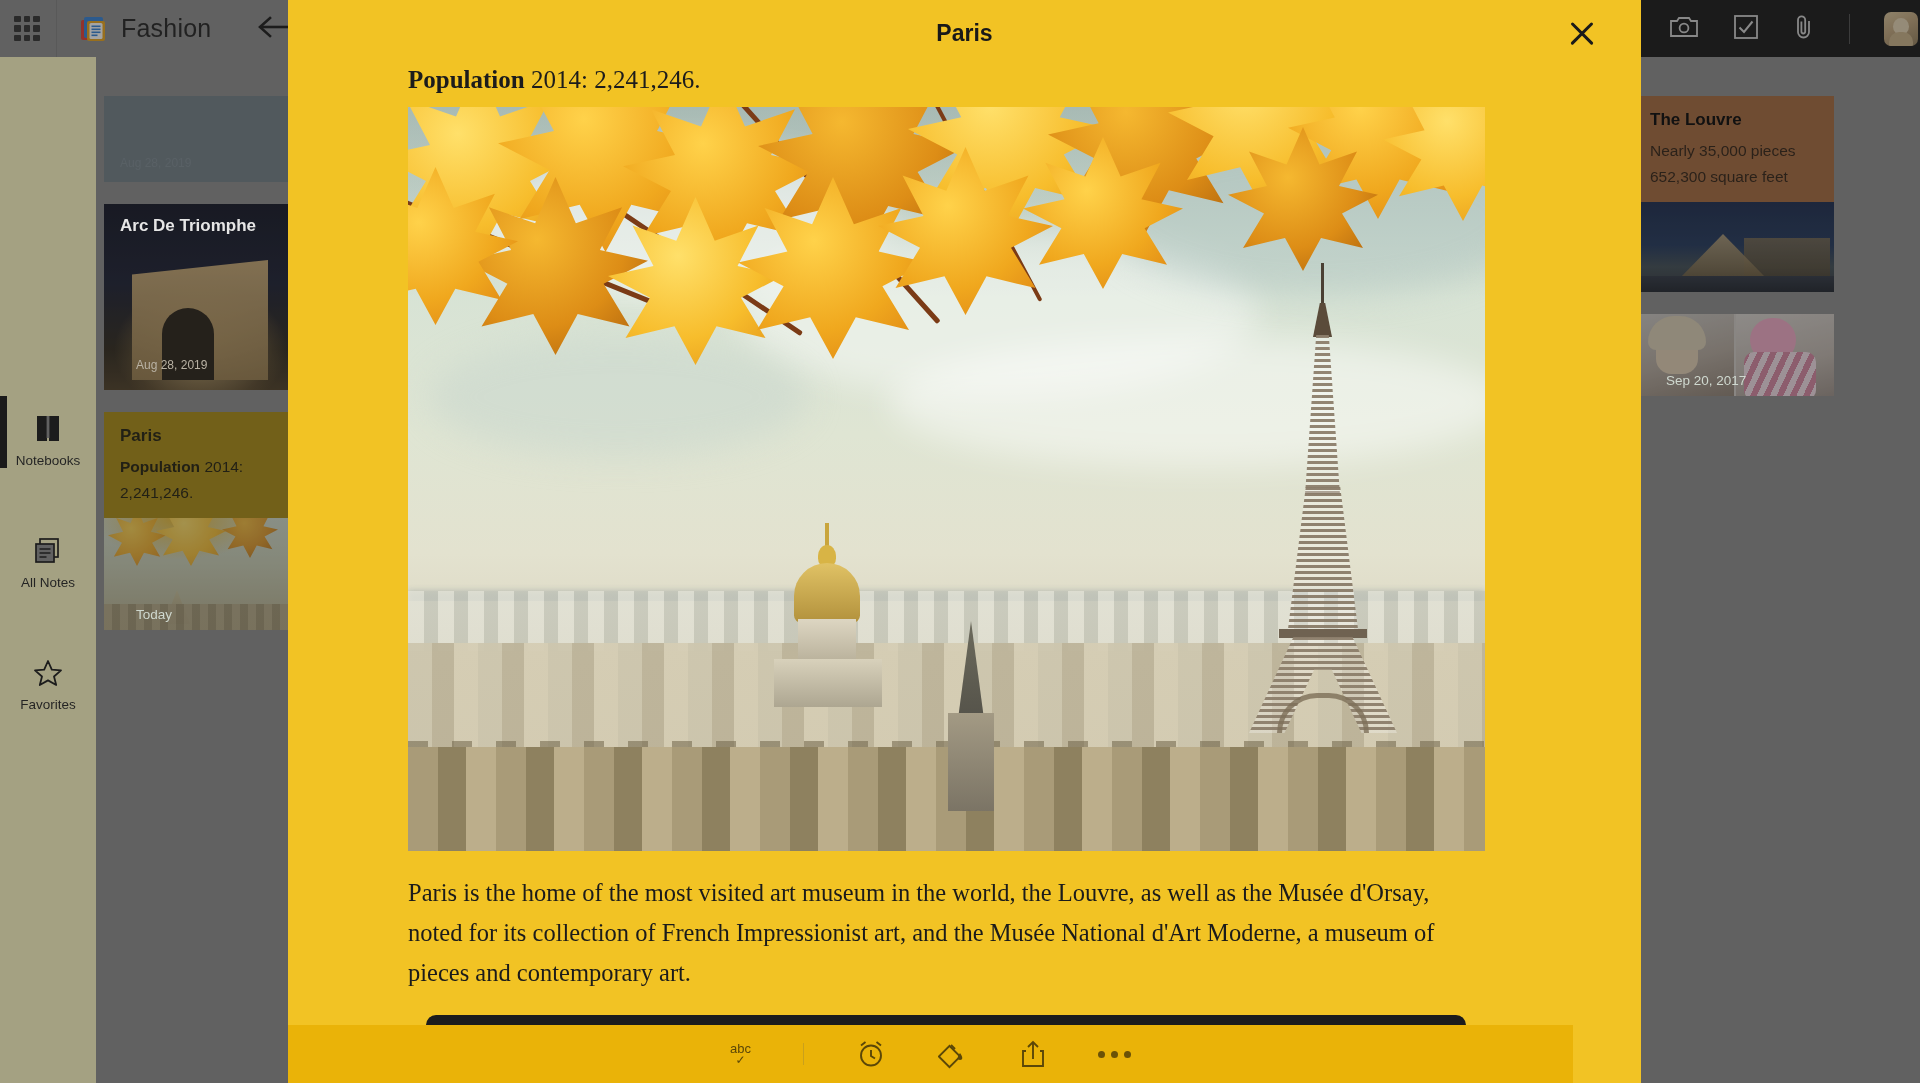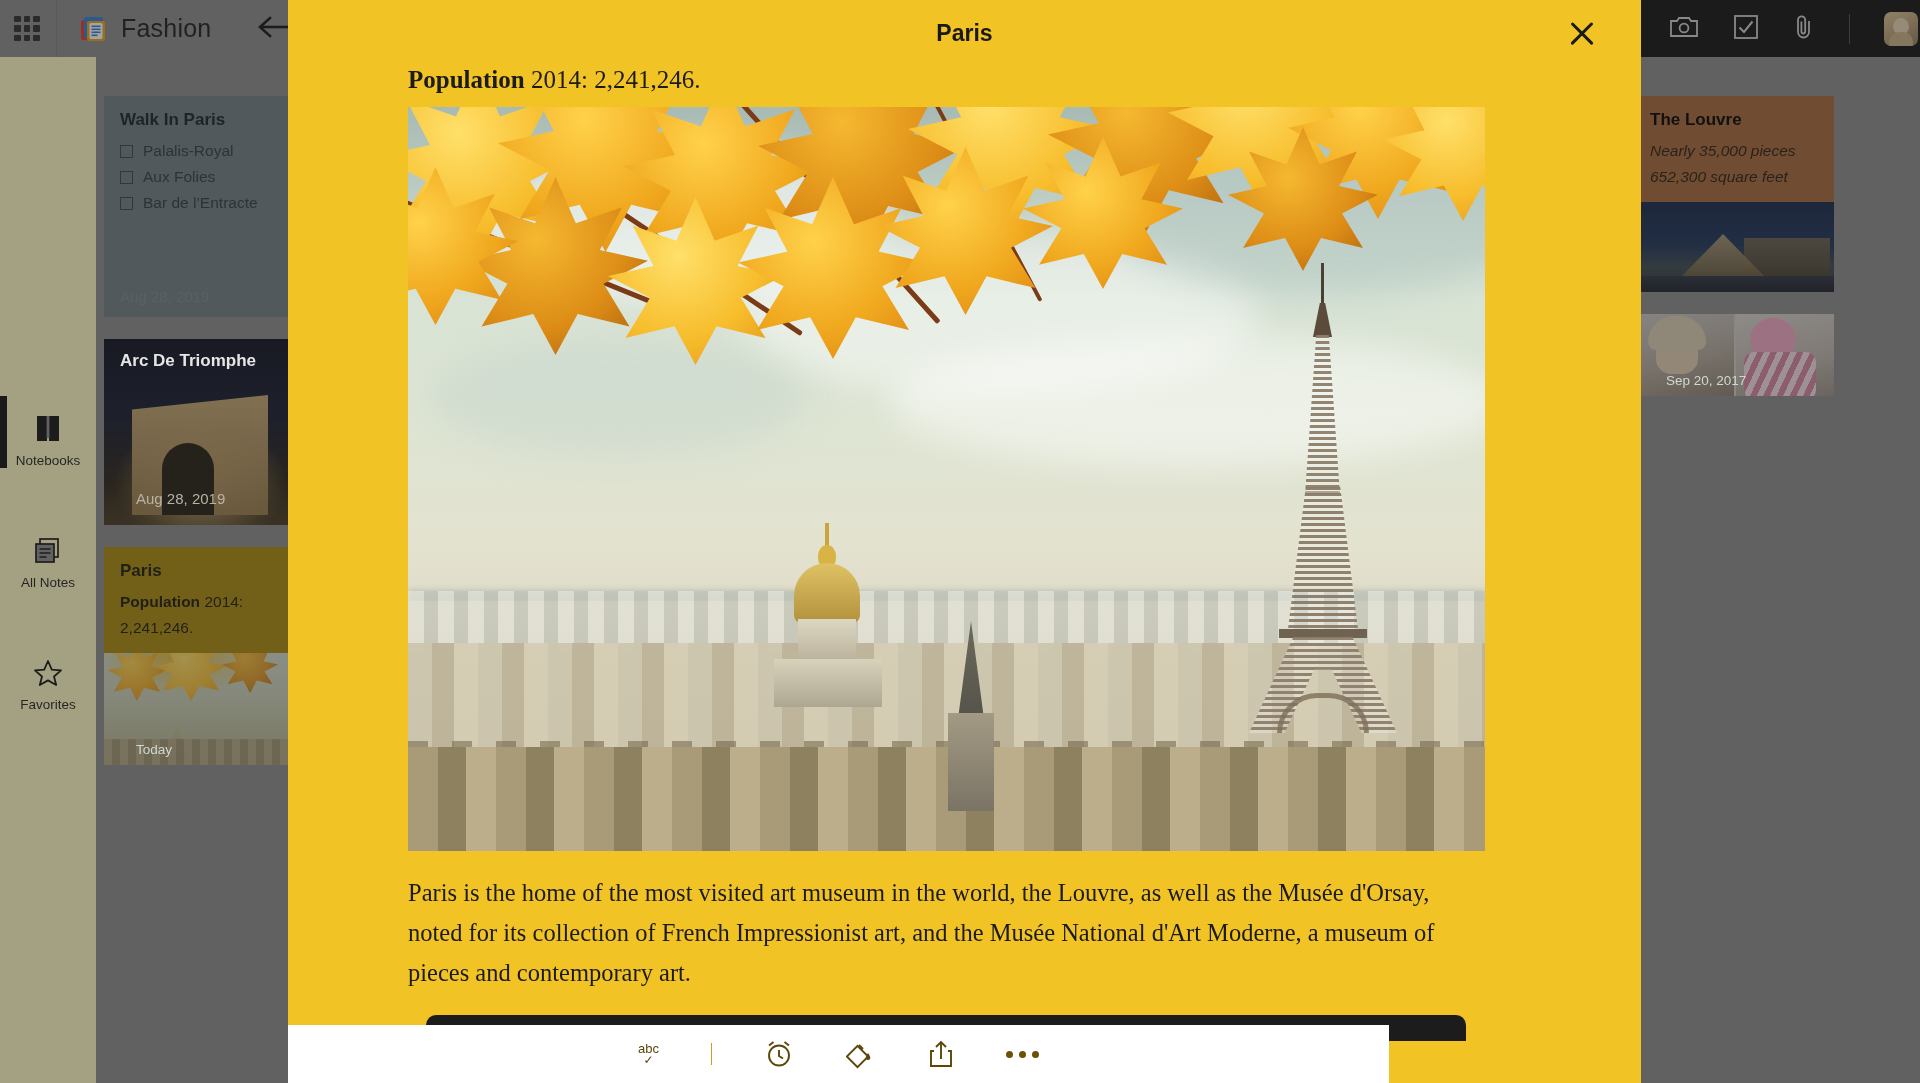--- a/index.html
+++ b/index.html
@@ -54,21 +54,21 @@
 
   
   .col-left { position:absolute; left:104px; top:96px; width:186px; }
   .col-right { position:absolute; left:1634px; top:96px; width:200px; }
   .card { margin-bottom: 22px; position:relative; overflow:hidden; }
   .card-head { padding: 14px 16px 12px 16px; }
   .card-title { font-size: 17px; font-weight: bold; margin-bottom: 8px; }
   .card-sub { font-size: 15.5px; line-height: 26px; }
   .chk-row { display:flex; align-items:center; gap:10px; font-size:15.5px; line-height:26px; color:#303a40;}
   .chk { width:13px;height:13px;border:1.6px solid #3a4349; flex:none; }
-  .card-date { font-size:15px; color:#7c8a92; padding: 0 16px 12px; }
+  .card-date { font-size:12px; color:#7c8a92; padding: 0 16px 12px; }
 
   .card-walk { background:#6f7c84; }
   .card-walk .card-title { color:#17202a; }
   .card-walk .card-date { margin-top: 60px; }
 
   .card-arc { background:#16161f; height:186px; }
   .card-arc .photo-arc {
     position:absolute; inset:0;
     background:
       radial-gradient(ellipse 120px 90px at 52% 78%, rgba(210,180,120,.95), rgba(150,120,70,.2) 60%, transparent 72%),
@@ -88,21 +88,21 @@
   .card-arc .card-date { position:absolute; left:16px; bottom:6px; color:#b9b2a4; z-index:3;}
 
   .card-paris { background:#a8880f; }
   .card-paris .card-title { color:#1d1a08; }
   .card-paris .card-sub { color:#1d1a08; }
   .card-paris .ph { height:112px; position:relative; overflow:hidden; }
   .card-date-ovl { position:absolute; left:32px; bottom:8px; font-size:13.5px; color:#cfd8cf; z-index:4;}
 
   .card-louvre .card-head { background:#a3663a; }
   .card-louvre .card-title { color:#000000; }
-  .card-louvre .card-sub { color:#2b1c0f;font-style:italic; }
+  .card-louvre .card-sub { color:#2b1c0f; }
   .card-louvre .ph { height:90px; position:relative; overflow:hidden;
     background:linear-gradient(180deg,#16264a 0%, #1d3358 48%, #3d4a52 72%, #2d3238 100%); }
   .louvre-pyr{position:absolute;left:46px;bottom:14px;width:86px;height:44px;
     background:linear-gradient(180deg,#b9a278,#6d5c3d);clip-path:polygon(50% 0,100% 100%,0 100%);opacity:.85;}
   .louvre-bld{position:absolute;right:4px;bottom:14px;width:86px;height:40px;
     background:linear-gradient(180deg,#7a6a4e,#4a3f2c);opacity:.8;}
   .louvre-water{position:absolute;left:0;bottom:0;width:100%;height:16px;background:linear-gradient(180deg,#2c3340,#1b2029);}
 
   .card-fashion .card-head { background:#7b1d86; }
   .card-fashion .card-title { color:#d9c7dd; }
@@ -204,23 +204,23 @@
   .leaf.lt{background:radial-gradient(circle at 40% 35%, #ffe06a, #f7bd2c 55%, #e08f16 100%);}
   .stem{position:absolute;background:#7b3b16;transform-origin:left center;border-radius:2px;}
 
   .body-text{
     font-family:"Liberation Serif", serif; font-size:24.5px; line-height:40px;
     color:#1b1b1b; margin-top:22px; width:1070px;
   }
   .dark-block{ margin-top:22px; width:1040px; margin-left:18px; height:26px; background:#1c1c1c; border-radius:10px 10px 0 0; }
 
   .modal-toolbar{
-    position:absolute; left:0; bottom:0; width:1101px; height:58px;
+    position:absolute; left:0; bottom:0; width:1285px; height:58px;
     display:flex; align-items:center; justify-content:center; gap:52px;
-    background:#ffffff;
+    background:#eab308;
   }
   .tool{cursor:pointer;display:flex;align-items:center;justify-content:center;}
   .tool-sep{width:1px;height:22px;background:#c9a01c;}
   .abc{font-size:13px;color:#5b4708;font-family:"Liberation Sans",sans-serif;line-height:12px;text-align:center;}
   .abc small{display:block;font-size:12px;margin-top:-1px;}
   .dots{display:flex;gap:6px;}
   .dots i{width:7px;height:7px;border-radius:50%;background:#6b5207;display:block;}
 </style>
 </head>
 <body>
@@ -318,35 +318,20 @@
             <path d="M15 2 L18.8 10.6 L28 11.4 L21 17.5 L23.2 26 L15 21.4 L6.8 26 L9 17.5 L2 11.4 L11.2 10.6 Z" fill="none" stroke="#141414" stroke-width="1.8" stroke-linejoin="round"></path>
           </svg>
         </div>
         <div class="lb">Favorites</div>
       </div>
     </div>
 
     <div class="col-left">
 
       <div class="card card-walk">
-        <div class="card-head">
-          <div class="card-title">Walk In Paris</div>
-          <div class="chk-row">
-            <span class="chk"></span>
-            <span>Palalis-Royal</span>
-          </div>
-          <div class="chk-row">
-            <span class="chk"></span>
-            <span>Aux Folies</span>
-          </div>
-          <div class="chk-row">
-            <span class="chk"></span>
-            <span>Bar de l’Entracte</span>
-          </div>
-        </div>
         <div class="card-date">Aug 28, 2019</div>
       </div>
 
       <div class="card card-arc">
         <div class="photo-arc">
           <div class="arc-shape"></div>
             <div class="arc-hole"></div>
         </div>
         <div class="card-title">Arc De Triomphe</div>
         <div class="card-date">Aug 28, 2019</div>

